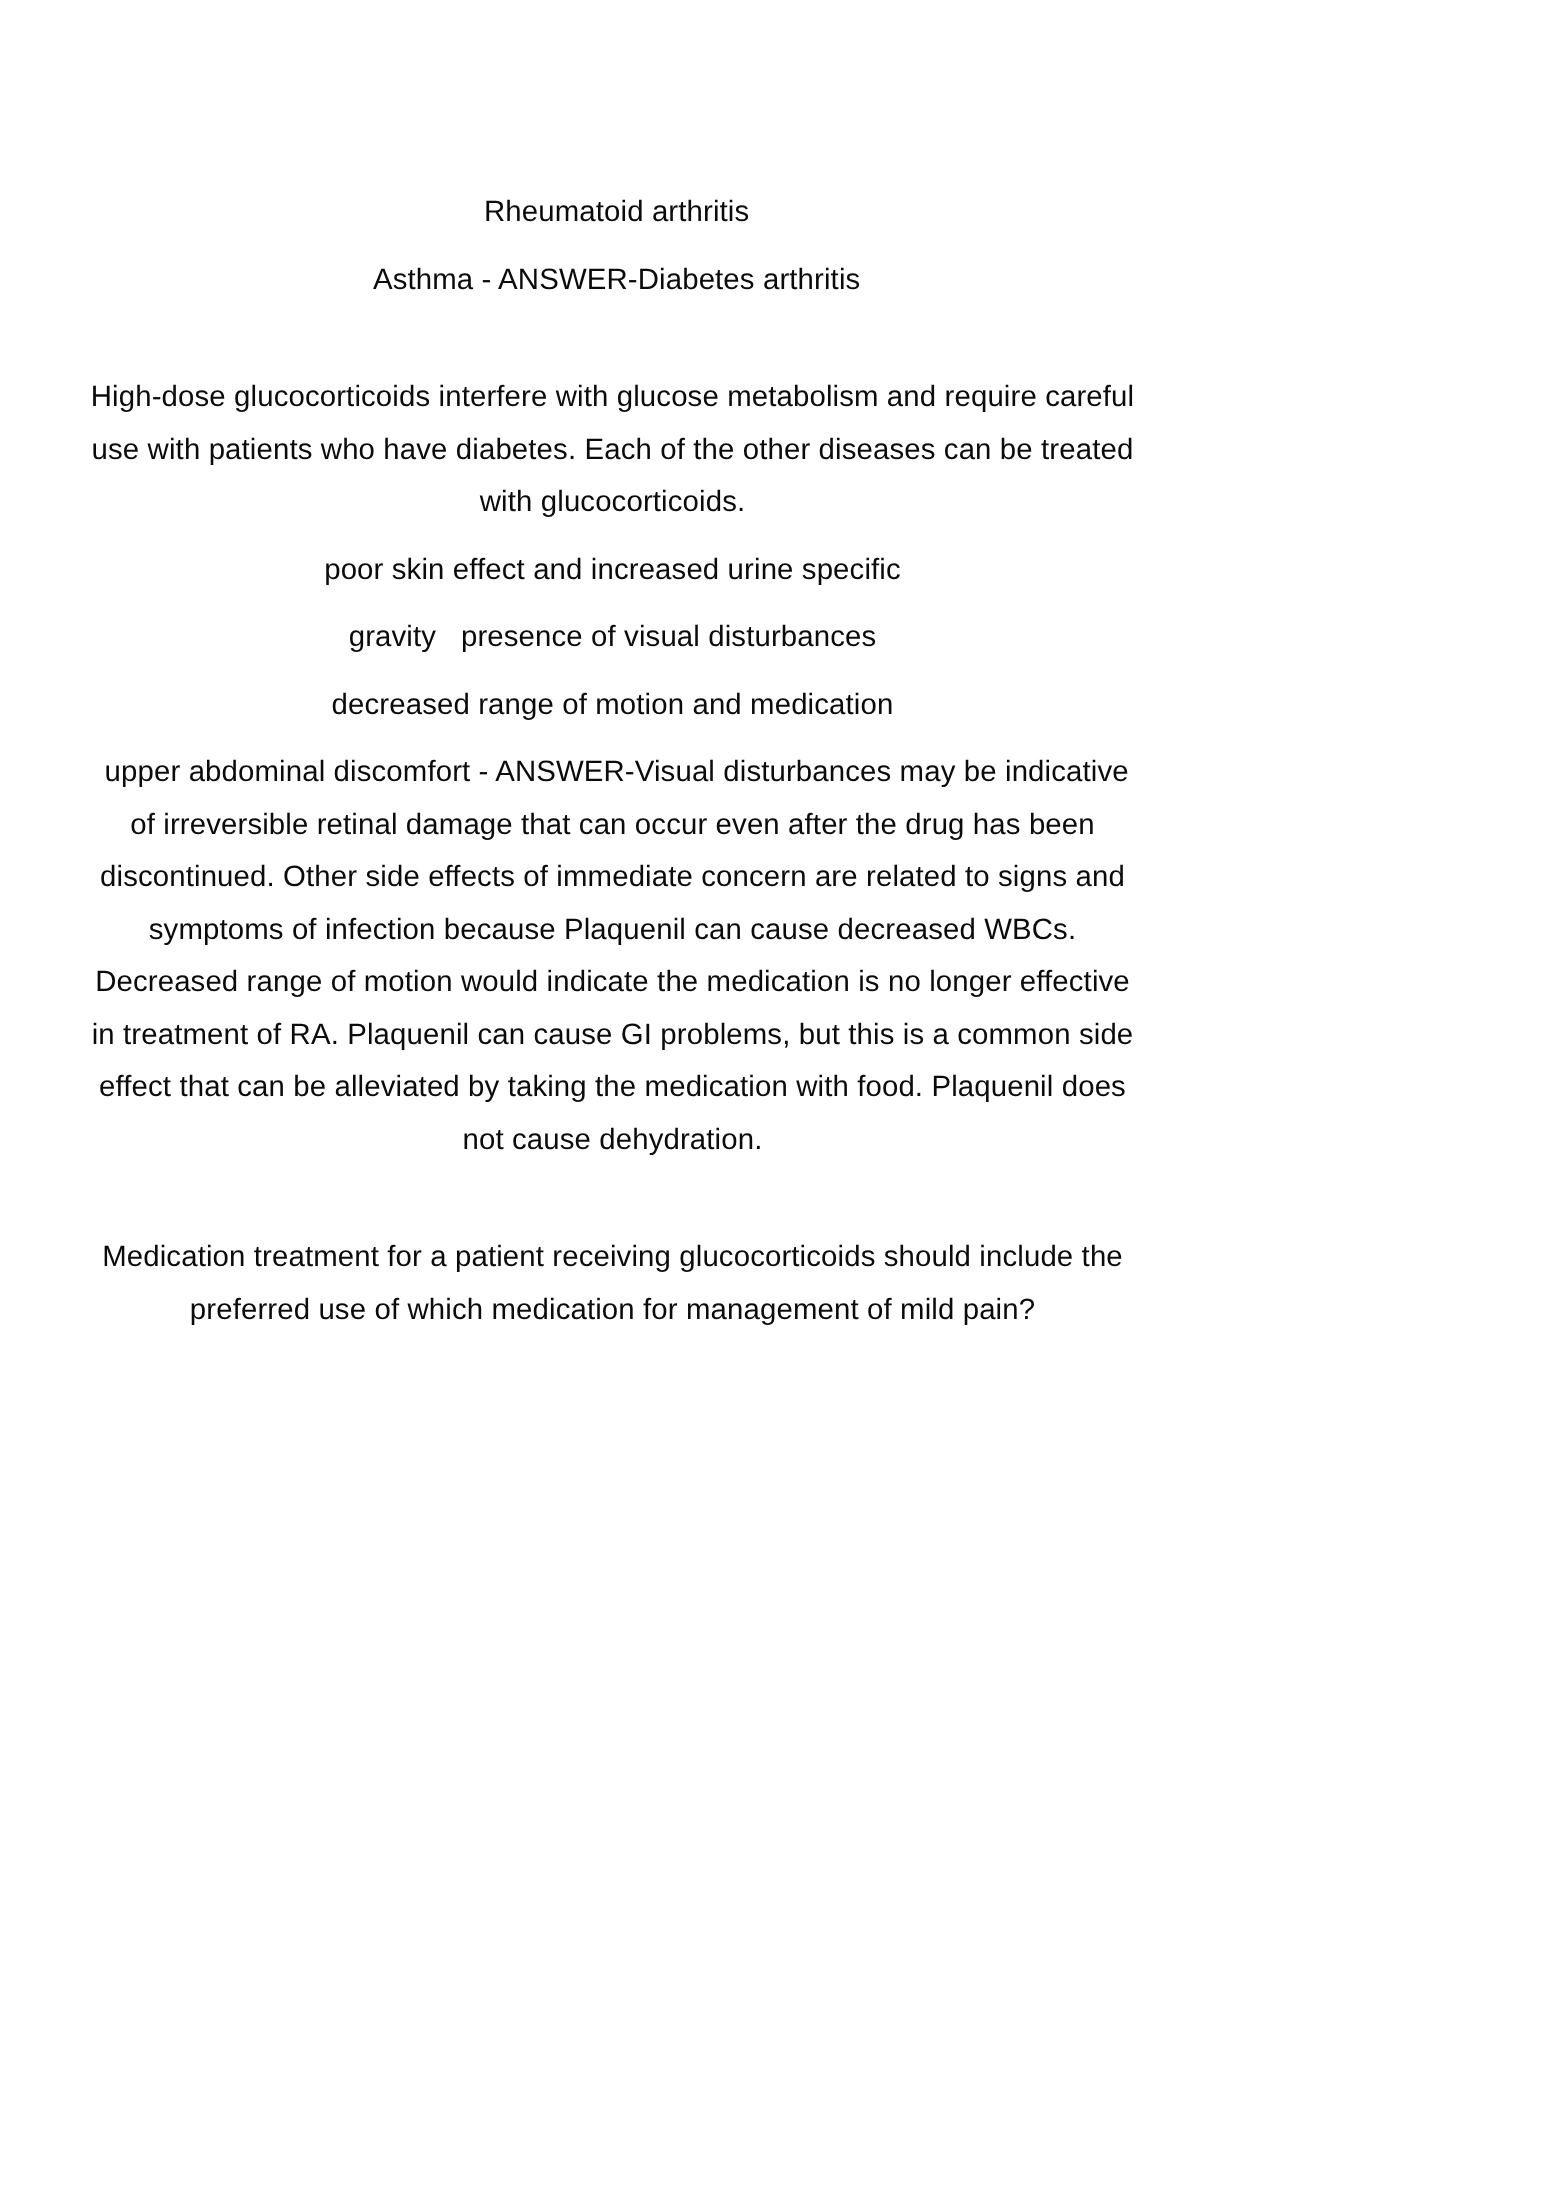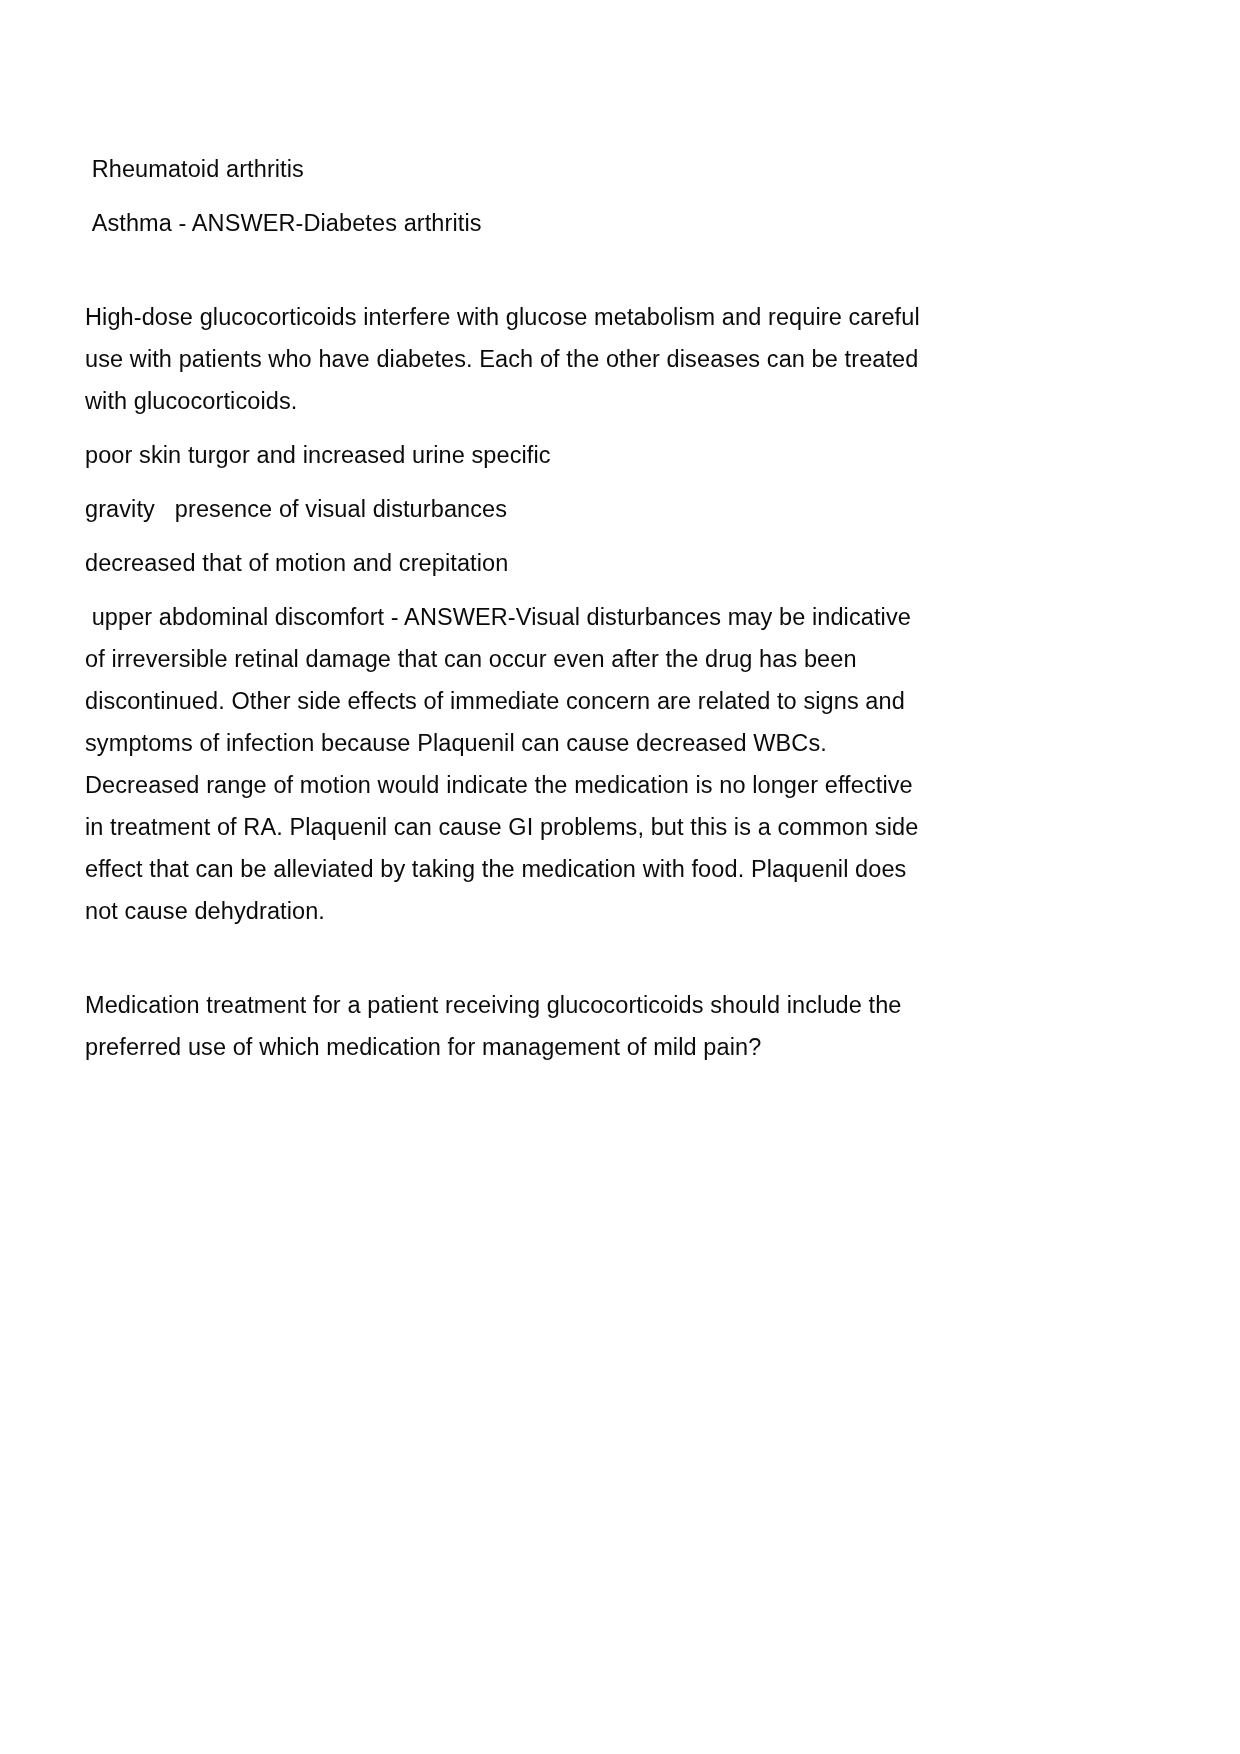--- a/index.html
+++ b/index.html
@@ -12,21 +12,22 @@
     height: 1754px;
     font-family: "Liberation Sans", sans-serif;
     color: #0b0b0b;
     position: relative;
   }
   .page {
     width: 986px;
     height: 1754px;
     background: #ffffff;
     box-sizing: border-box;
-    padding: 148px 250px 0 85px;
+    padding: 148px 250px 0 64px;
+    text-align: center;
   }
   .content {
     width: 852px;
   }
   p.para {
     margin: 0 0 12px 0;
     font-size: 23.5px;
     line-height: 42px;
     white-space: pre-wrap;
     letter-spacing: 0.1px;
@@ -36,19 +37,19 @@
   }
 </style>
 </head>
 <body>
 
 <div class="page">
   <div class="content">
     <p class="para"> Rheumatoid arthritis</p>
     <p class="para"> Asthma - ANSWER-Diabetes arthritis</p>
     <p class="para gap-before">High-dose glucocorticoids interfere with glucose metabolism and require careful use with patients who have diabetes. Each of the other diseases can be treated with glucocorticoids.</p>
-    <p class="para">poor skin turgor and increased urine specific</p>
+    <p class="para">poor skin effect and increased urine specific</p>
     <p class="para">gravity   presence of visual disturbances</p>
-    <p class="para">decreased that of motion and crepitation</p>
+    <p class="para">decreased range of motion and medication</p>
     <p class="para"> upper abdominal discomfort - ANSWER-Visual disturbances may be indicative of irreversible retinal damage that can occur even after the drug has been discontinued. Other side effects of immediate concern are related to signs and symptoms of infection because Plaquenil can cause decreased WBCs. Decreased range of motion would indicate the medication is no longer effective in treatment of RA. Plaquenil can cause GI problems, but this is a common side effect that can be alleviated by taking the medication with food. Plaquenil does not cause dehydration.</p>
     <p class="para gap-before">Medication treatment for a patient receiving glucocorticoids should include the preferred use of which medication for management of mild pain?</p>
   </div>
 </div>
 
 </body></html>

